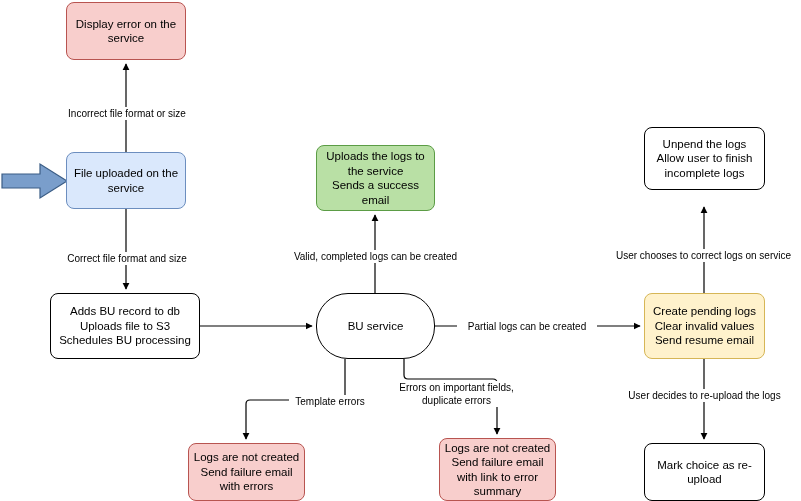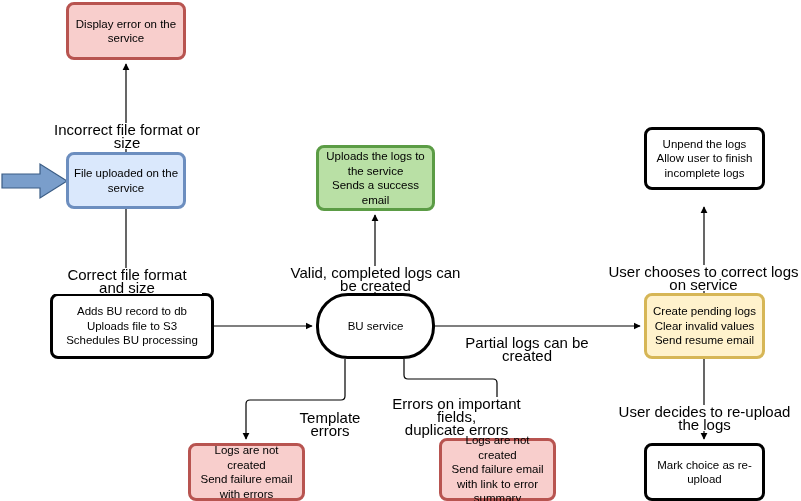--- a/index.html
+++ b/index.html
@@ -8,49 +8,48 @@
     background:#ffffff;
     font-family:"Liberation Sans","DejaVu Sans",sans-serif;
     overflow:hidden;
     position:relative;
   }
   #canvas{position:absolute;inset:0;width:801px;height:501px;}
   svg.edges{position:absolute;left:0;top:0;width:801px;height:501px;pointer-events:none;}
   .node{
     position:absolute;
     box-sizing:border-box;
-    border:3px solid #000000;
+    border:1px solid #000000;
     border-radius:8px;
     display:flex;
     align-items:center;
     justify-content:center;
     text-align:center;
     font-size:11.5px;
     line-height:14.5px;
     color:#000000;
     background:#ffffff;
     padding:2px 4px;
     white-space:pre-line;
   }
   .node.pink{background:#f8cecc;border-color:#b85450;}
   .node.blue{background:#dae8fc;border-color:#6c8ebf;}
   .node.green{background:#b9e0a5;border-color:#5b9c45;text-align:center;}
   .node.yellow{background:#fff2cc;border-color:#d6b656;}
   .node.white{background:#ffffff;border-color:#000000;}
   .edge-label{
     position:absolute;
-    font-size:15px;
+    font-size:10px;
     line-height:13px;
     color:#000000;
     background:#ffffff;
     text-align:center;
     white-space:pre-line;
     padding:0 2px;
     box-sizing:border-box;
-    margin-top:16px;
   }
   .blue-arrow{position:absolute;}
 </style>
 </head>
 <body>
 
 <div id="canvas">
 
   <svg class="edges" viewBox="0 0 801 501">
     <defs>
@@ -81,21 +80,21 @@
   </svg>
 
   <svg class="blue-arrow" style="left:0px;top:161px;width:70px;height:40px;" viewBox="0 0 70 40">
     <path d="M 2 13 L 40 13 L 40 3 L 67 20 L 40 37 L 40 27 L 2 27 Z" fill="#7a9ecb" stroke="#3b5d85" stroke-width="1.2"></path>
   </svg>
 
   <div class="node pink" style="left: 66px; top: 2px; width: 120px; height: 58px;">Display error on the
 service</div>
   <div class="node blue" style="left: 66px; top: 152px; width: 120px; height: 57px;">File uploaded on the
 service</div>
-  <div class="node white" style="left: 50px; top: 293px; width: 164px; height: 66px;">Adds BU record to db
+  <div class="node white" style="left: 50px; top: 293px; width: 150px; height: 66px;">Adds BU record to db
 Uploads file to S3
 Schedules BU processing</div>
   <div class="node green" style="left: 316px; top: 145px; width: 119px; height: 66px;">Uploads the logs to
 the service
 Sends a success
 email</div>
   <div class="node white" style="left: 316px; top: 293px; width: 119px; height: 66px; border-radius: 32px;">BU service</div>
   <div class="node white" style="left: 644px; top: 127px; width: 121px; height: 63px;">Unpend the logs
 Allow user to finish
 incomplete logs</div>

